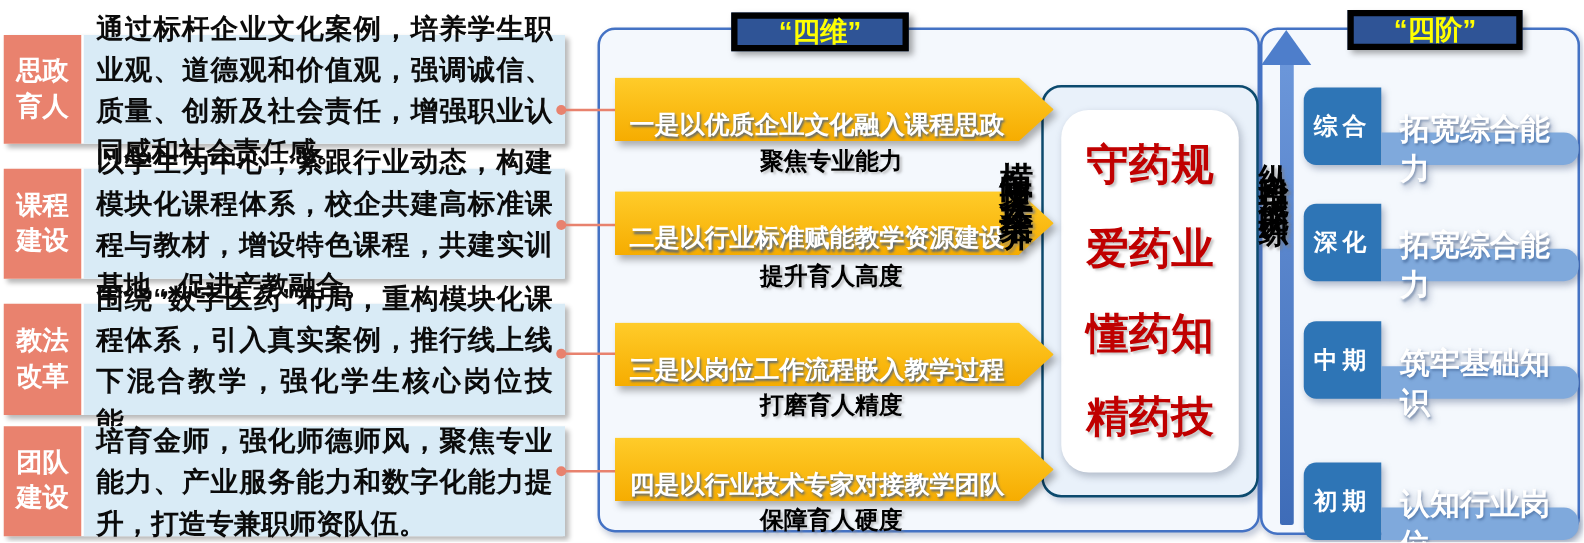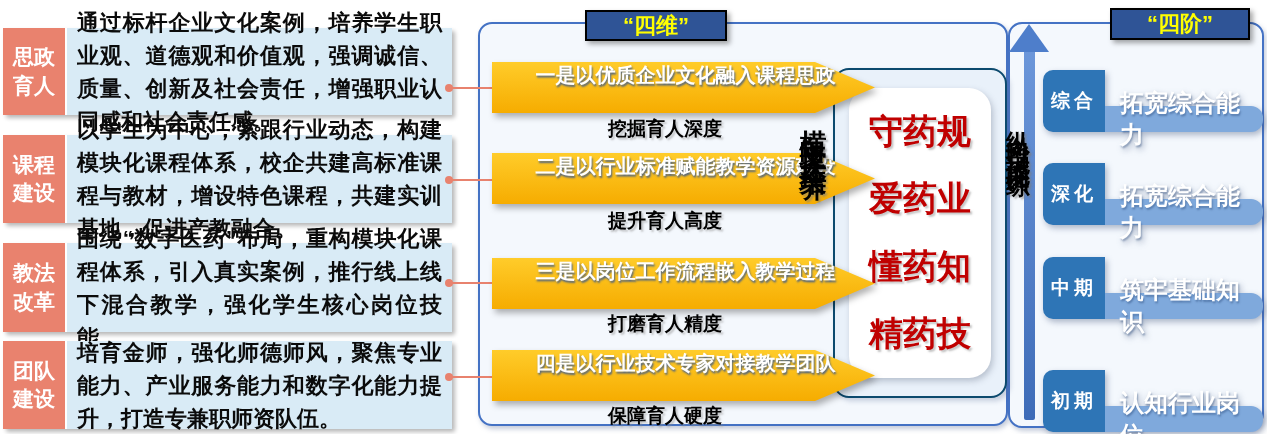--- a/index.html
+++ b/index.html
@@ -22,30 +22,30 @@
   .connector .dot.l{left:-3px}.connector .dot.r{right:-3px}
 
   
   .panel{position:absolute;border:2px solid #4472C4;border-radius:14px;background:#F4F8FD;
     box-shadow:2px 3px 5px rgba(90,110,150,.35);box-sizing:border-box;z-index:1;}
   #panel-dim{left:478px;top:22px;width:530px;height:404px;}
   #panel-stage{left:1008px;top:22px;width:256px;height:406px;}
 
   
   .hdr{position:absolute;background:#2F5496;color:#FFFF00;font-size:22px;font-weight:bold;
-    display:flex;align-items:center;justify-content:center;border:2px solid #000000;
+    display:flex;align-items:center;justify-content:center;border:5px solid #000000;
     box-shadow:3px 3px 5px rgba(0,0,0,.35);z-index:6;box-sizing:border-box;}
   #hdr-dim{left:585px;top:10px;width:142px;height:31px;}
-  #hdr-stage{left:1078px;top:8px;width:140px;height:32px;margin-left:32px;}
+  #hdr-stage{left:1078px;top:8px;width:140px;height:32px;}
 
   
   .dim-arrow-wrap{position:absolute;left:492px;width:351px;height:51px;z-index:3;
     filter:drop-shadow(3px 4px 3px rgba(0,0,0,.3));}
   .dim-arrow{width:100%;height:100%;background:linear-gradient(180deg,#FFCC2A 0%,#F6AC00 100%);
-    clip-path:polygon(0 0,323px 0,100% 50%,323px 100%,0 100%);display:flex;align-items:flex-start;padding-left:32px;}
+    clip-path:polygon(0 0,323px 0,100% 50%,323px 100%,0 100%);display:flex;align-items:flex-end;}
   .dim-arrow-text{width:323px;text-align:center;font-size:20px;font-weight:bold;color:#fff;
     text-shadow:1px 2px 2px rgba(47,84,150,.85);}
   .dim-caption{position:absolute;left:530px;width:270px;text-align:center;font-size:19px;
     font-weight:bold;color:#000;text-shadow:2px 2px 2px rgba(140,140,140,.5);z-index:3;}
 
   
   .vtext{position:absolute;writing-mode:vertical-rl;text-orientation:upright;font-weight:bold;
     color:#000;letter-spacing:6px;line-height:1;z-index:5;
     text-shadow:2px 2px 2px rgba(125,125,125,.55);}
   #vt-dim{left:799px;top:108px;font-size:27px;height:272px;}
@@ -121,21 +121,21 @@
   <div class="connector" style="top:376px">
       <i class="dot l"></i>
       <i class="dot r"></i>
     </div>
 
   <div class="dim-arrow-wrap" style="top:62px">
     <div class="dim-arrow">
       <span class="dim-arrow-text">一是以优质企业文化融入课程思政</span>
     </div>
   </div>
-  <div class="dim-caption" style="top:116px">挖掘育人深度</div>
+  <div class="dim-caption" style="top:116px">聚焦专业能力</div>
 
   <div class="dim-arrow-wrap" style="top:153px">
     <div class="dim-arrow">
       <span class="dim-arrow-text">二是以行业标准赋能教学资源建设</span>
     </div>
   </div>
   <div class="dim-caption" style="top:208px">提升育人高度</div>
 
   <div class="dim-arrow-wrap" style="top:258px">
     <div class="dim-arrow">

